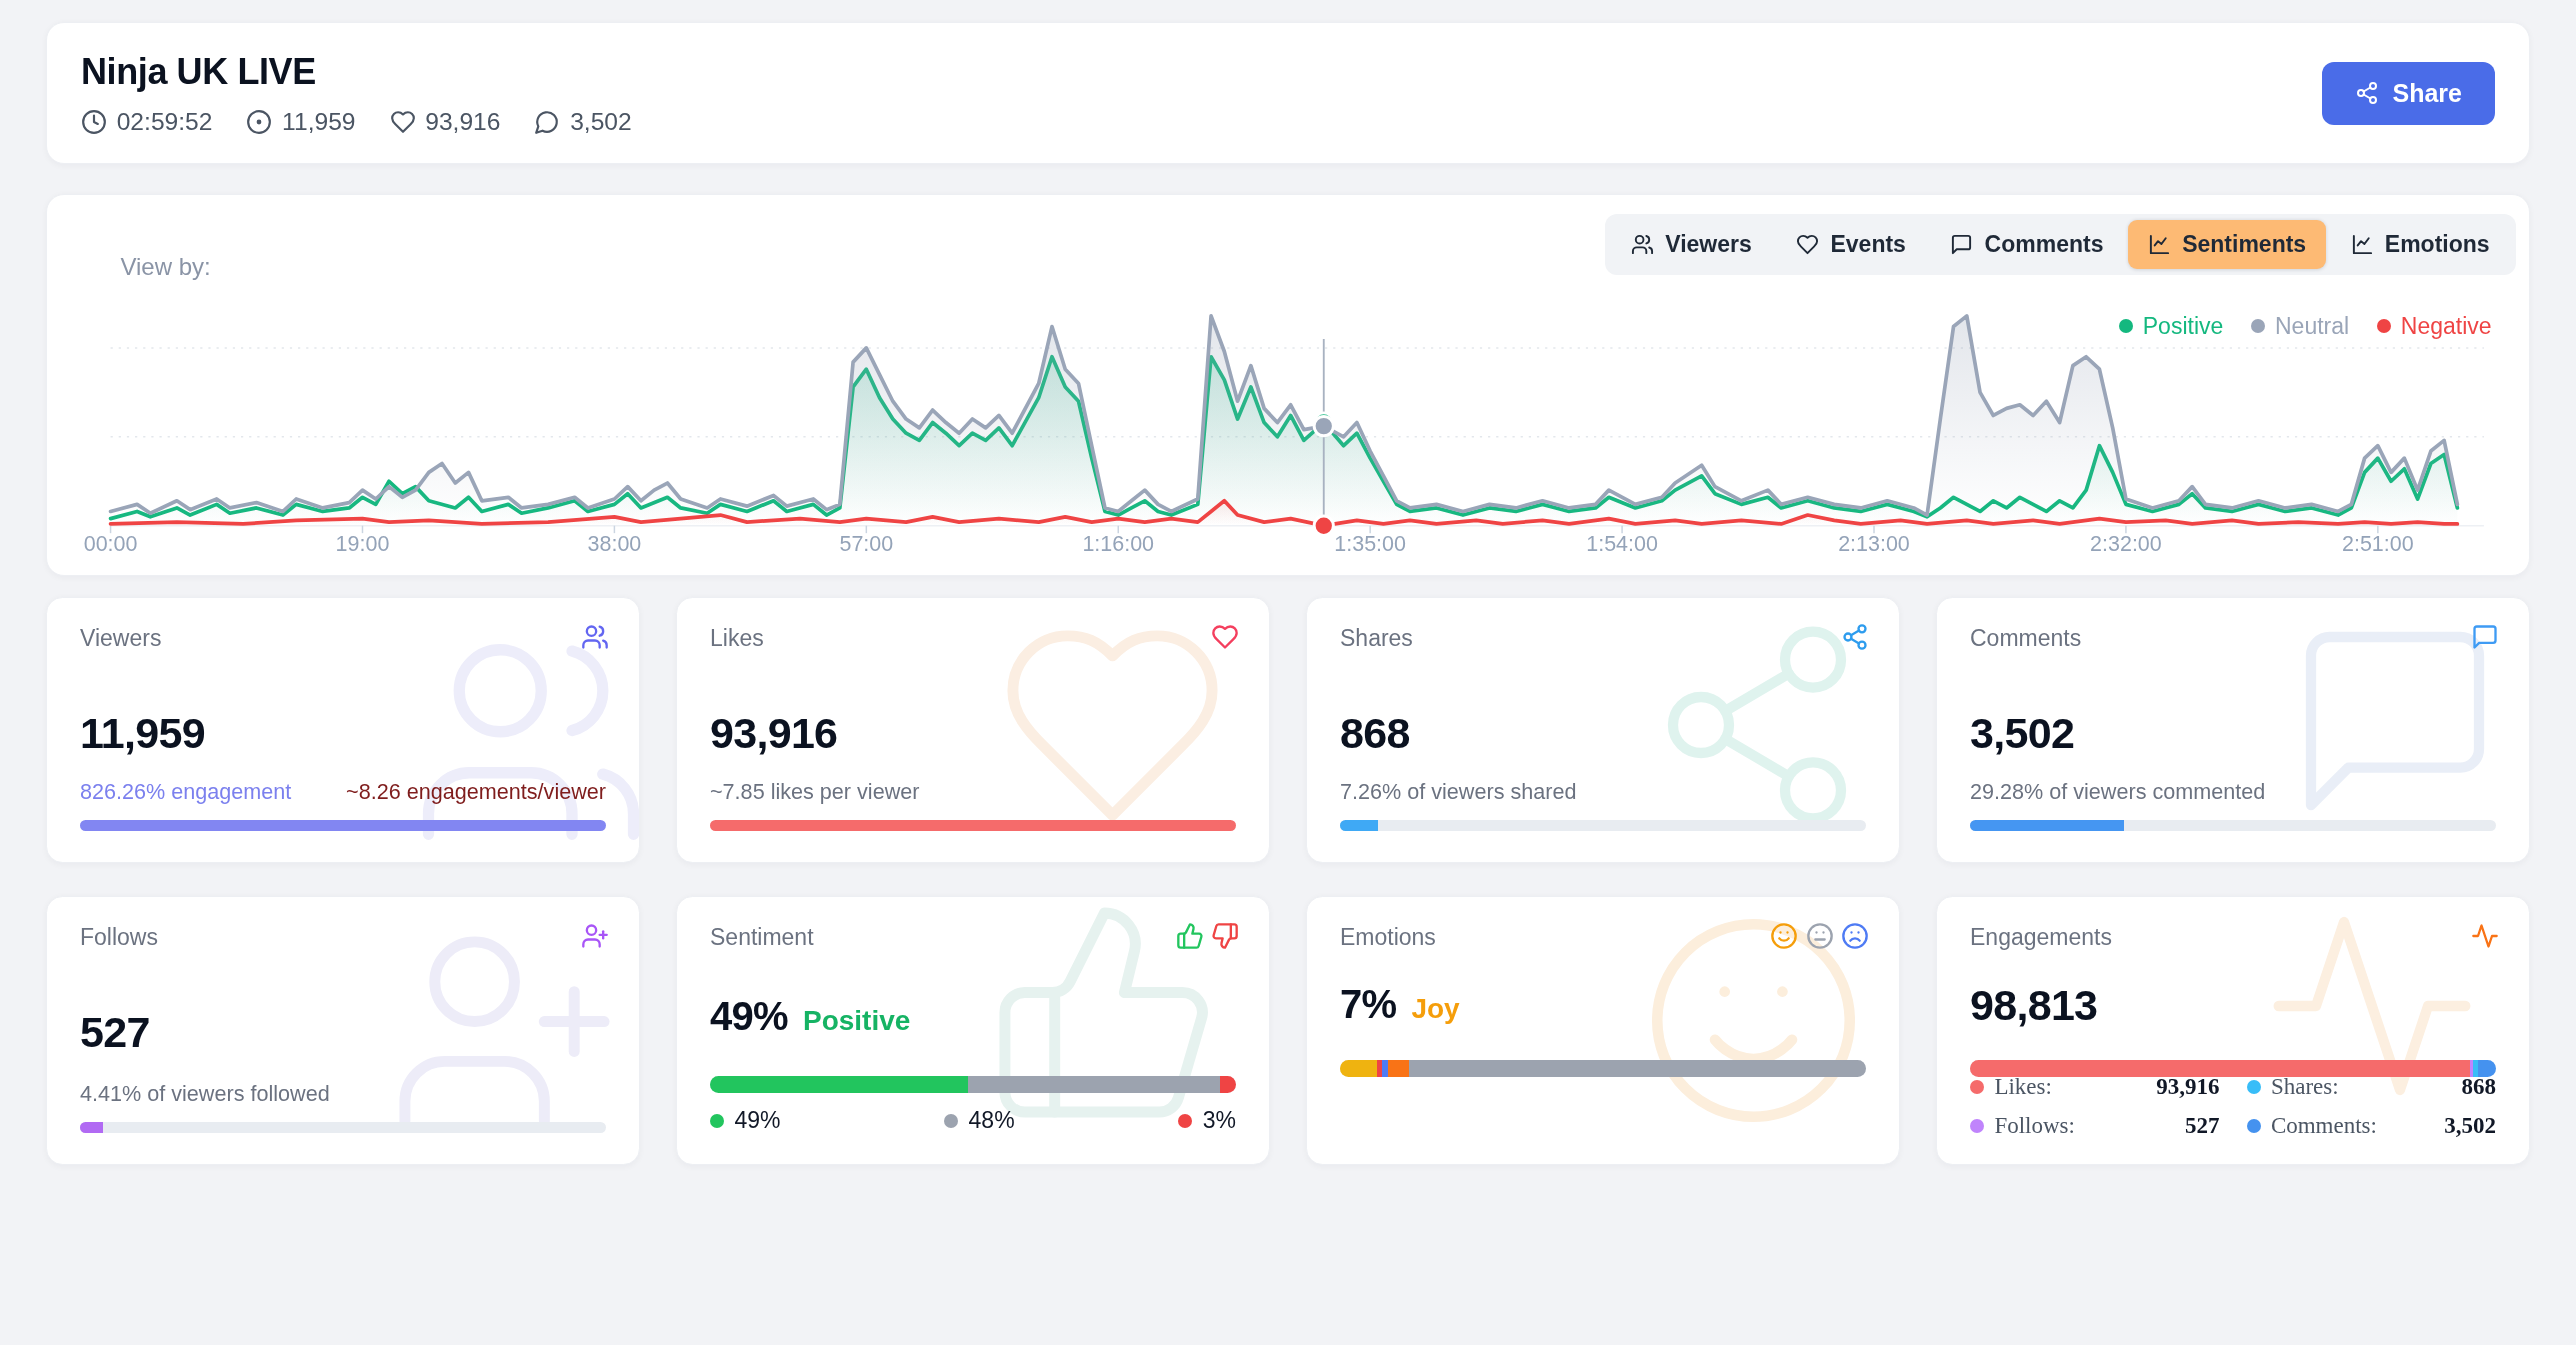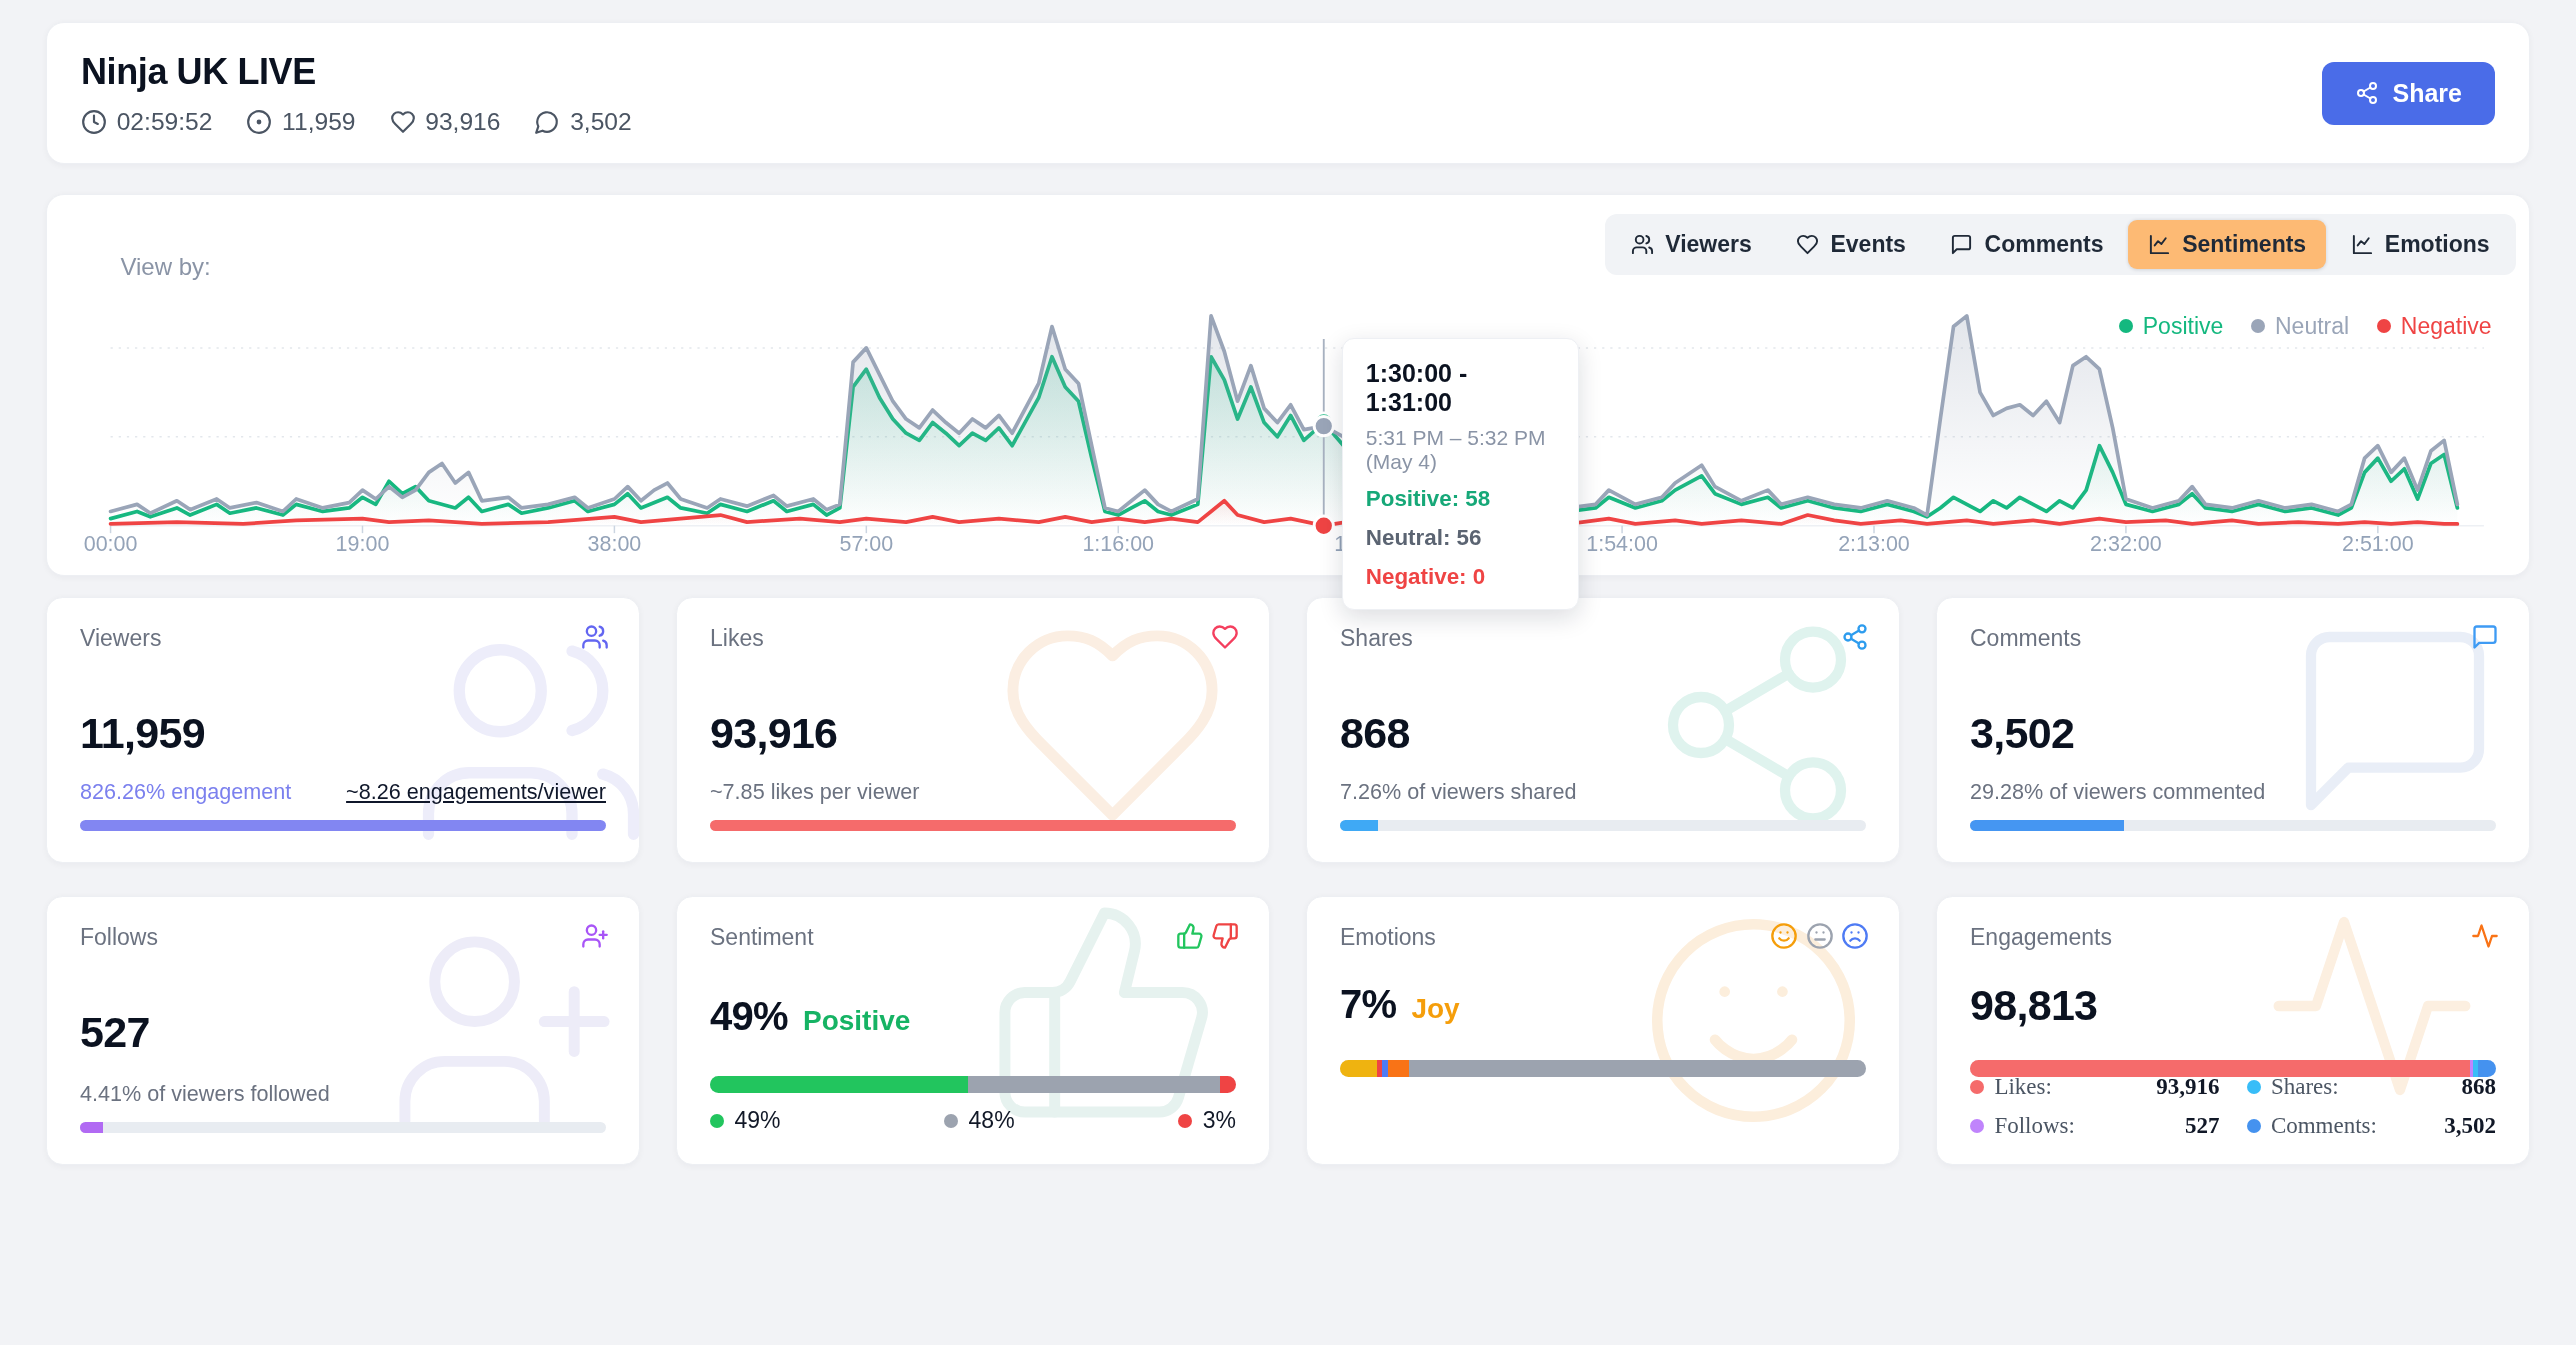--- a/index.html
+++ b/index.html
@@ -258,27 +258,20 @@
           <path d="M48.0 292.9 L83.8 283.4 L101.7 295.3 L137.5 278.6 L155.4 290.5 L191.2 276.2 L209.0 288.2 L244.8 281.0 L280.6 292.9 L298.5 276.2 L334.3 288.2 L370.1 281.0 L388.0 264.3 L405.9 276.2 L423.8 259.6 L441.7 273.9 L459.6 264.3 L477.5 240.5 L495.3 228.6 L513.2 254.8 L531.1 240.5 L549.0 278.6 L584.8 273.9 L602.7 288.2 L638.5 283.4 L674.3 273.9 L692.2 288.2 L728.0 276.2 L745.9 259.6 L763.8 278.6 L781.6 264.3 L799.5 254.8 L817.4 276.2 L853.2 288.2 L871.1 276.2 L906.9 285.8 L942.7 271.5 L960.6 285.8 L996.4 276.2 L1014.3 290.5 L1032.2 283.4 L1050.1 92.7 L1067.9 73.6 L1085.8 109.4 L1103.7 145.1 L1121.6 169.0 L1139.5 180.9 L1157.4 157.0 L1175.3 173.7 L1193.2 188.0 L1211.1 169.0 L1229.0 180.9 L1246.9 164.2 L1264.8 188.0 L1300.6 121.3 L1318.5 45.0 L1336.4 102.2 L1354.3 121.3 L1372.1 204.7 L1390.0 288.2 L1407.9 292.9 L1425.8 278.6 L1443.7 264.3 L1461.6 283.4 L1479.5 292.9 L1515.3 276.2 L1533.2 30.7 L1551.1 78.4 L1569.0 145.1 L1586.9 97.4 L1604.8 154.7 L1622.7 173.7 L1640.6 149.9 L1658.4 183.3 L1685.3 178.5 L1712.1 192.8 L1730.0 173.7 L1747.9 211.9 L1765.8 245.2 L1783.7 278.6 L1801.6 288.2 L1837.4 283.4 L1873.2 292.9 L1909.0 283.4 L1944.7 288.2 L1980.5 278.6 L2016.3 288.2 L2052.1 283.4 L2070.0 264.3 L2105.8 283.4 L2141.6 273.9 L2159.5 254.8 L2195.3 230.9 L2213.2 259.6 L2248.9 278.6 L2284.7 264.3 L2302.6 283.4 L2338.4 273.9 L2374.2 283.4 L2410.0 288.2 L2445.8 278.6 L2481.6 288.2 L2499.5 297.7 L2517.4 169.0 L2535.2 45.0 L2553.1 30.7 L2571.0 133.2 L2588.9 164.2 L2606.8 154.7 L2624.7 149.9 L2642.6 164.2 L2660.5 145.1 L2678.4 173.7 L2696.3 97.4 L2714.2 85.5 L2732.1 102.2 L2750.0 180.9 L2767.9 276.2 L2803.7 288.2 L2839.4 278.6 L2857.3 259.6 L2875.2 283.4 L2911.0 288.2 L2946.8 278.6 L2982.6 288.2 L3018.4 283.4 L3054.2 292.9 L3072.1 283.4 L3090.0 221.4 L3107.8 204.7 L3125.7 240.5 L3143.6 221.4 L3161.5 264.3 L3179.4 211.9 L3197.3 197.6 L3215.2 283.4 L3215.2 312 L48.0 312 Z" fill="url(#sg1)" stroke="none"></path>
           <path d="M48.0 292.9 L83.8 283.4 L101.7 295.3 L137.5 278.6 L155.4 290.5 L191.2 276.2 L209.0 288.2 L244.8 281.0 L280.6 292.9 L298.5 276.2 L334.3 288.2 L370.1 281.0 L388.0 264.3 L405.9 276.2 L423.8 259.6 L441.7 273.9 L459.6 264.3 L477.5 240.5 L495.3 228.6 L513.2 254.8 L531.1 240.5 L549.0 278.6 L584.8 273.9 L602.7 288.2 L638.5 283.4 L674.3 273.9 L692.2 288.2 L728.0 276.2 L745.9 259.6 L763.8 278.6 L781.6 264.3 L799.5 254.8 L817.4 276.2 L853.2 288.2 L871.1 276.2 L906.9 285.8 L942.7 271.5 L960.6 285.8 L996.4 276.2 L1014.3 290.5 L1032.2 283.4 L1050.1 92.7 L1067.9 73.6 L1085.8 109.4 L1103.7 145.1 L1121.6 169.0 L1139.5 180.9 L1157.4 157.0 L1175.3 173.7 L1193.2 188.0 L1211.1 169.0 L1229.0 180.9 L1246.9 164.2 L1264.8 188.0 L1300.6 121.3 L1318.5 45.0 L1336.4 102.2 L1354.3 121.3 L1372.1 204.7 L1390.0 288.2 L1407.9 292.9 L1425.8 278.6 L1443.7 264.3 L1461.6 283.4 L1479.5 292.9 L1515.3 276.2 L1533.2 30.7 L1551.1 78.4 L1569.0 145.1 L1586.9 97.4 L1604.8 154.7 L1622.7 173.7 L1640.6 149.9 L1658.4 183.3 L1685.3 178.5 L1712.1 192.8 L1730.0 173.7 L1747.9 211.9 L1765.8 245.2 L1783.7 278.6 L1801.6 288.2 L1837.4 283.4 L1873.2 292.9 L1909.0 283.4 L1944.7 288.2 L1980.5 278.6 L2016.3 288.2 L2052.1 283.4 L2070.0 264.3 L2105.8 283.4 L2141.6 273.9 L2159.5 254.8 L2195.3 230.9 L2213.2 259.6 L2248.9 278.6 L2284.7 264.3 L2302.6 283.4 L2338.4 273.9 L2374.2 283.4 L2410.0 288.2 L2445.8 278.6 L2481.6 288.2 L2499.5 297.7 L2517.4 169.0 L2535.2 45.0 L2553.1 30.7 L2571.0 133.2 L2588.9 164.2 L2606.8 154.7 L2624.7 149.9 L2642.6 164.2 L2660.5 145.1 L2678.4 173.7 L2696.3 97.4 L2714.2 85.5 L2732.1 102.2 L2750.0 180.9 L2767.9 276.2 L2803.7 288.2 L2839.4 278.6 L2857.3 259.6 L2875.2 283.4 L2911.0 288.2 L2946.8 278.6 L2982.6 288.2 L3018.4 283.4 L3054.2 292.9 L3072.1 283.4 L3090.0 221.4 L3107.8 204.7 L3125.7 240.5 L3143.6 221.4 L3161.5 264.3 L3179.4 211.9 L3197.3 197.6 L3215.2 283.4" fill="none" stroke="#9AA5B8" stroke-width="5" stroke-linejoin="round" stroke-linecap="round"></path>
           <path d="M48.0 309.6 L137.5 307.2 L226.9 309.6 L298.5 304.8 L388.0 302.5 L423.8 307.2 L477.5 304.8 L549.0 309.6 L638.5 307.2 L728.0 300.1 L763.8 307.2 L817.4 302.5 L871.1 297.7 L906.9 307.2 L978.5 302.5 L1032.2 307.2 L1067.9 302.5 L1121.6 307.2 L1157.4 300.1 L1193.2 307.2 L1246.9 302.5 L1300.6 307.2 L1336.4 300.1 L1372.1 307.2 L1407.9 302.5 L1443.7 307.2 L1479.5 302.5 L1515.3 307.2 L1533.2 292.9 L1551.1 278.6 L1569.0 297.7 L1604.8 307.2 L1640.6 302.5 L1685.3 312.0 L1730.0 304.8 L1765.8 309.6 L1801.6 304.8 L1837.4 309.6 L1891.1 304.8 L1926.9 309.6 L1980.5 304.8 L2016.3 309.6 L2070.0 302.5 L2105.8 309.6 L2159.5 304.8 L2195.3 309.6 L2248.9 304.8 L2302.6 309.6 L2338.4 297.7 L2374.2 304.8 L2410.0 309.6 L2463.7 304.8 L2499.5 309.6 L2553.1 304.8 L2588.9 309.6 L2642.6 304.8 L2678.4 309.6 L2732.1 302.5 L2767.9 307.2 L2821.5 304.8 L2857.3 309.6 L2911.0 304.8 L2946.8 309.6 L3000.5 307.2 L3054.2 309.6 L3090.0 307.2 L3125.7 309.6 L3161.5 307.2 L3197.3 309.6 L3215.2 309.6 L3215.2 312 L48.0 312 Z" fill="url(#sg2)" stroke="none"></path>
           <path d="M48.0 309.6 L137.5 307.2 L226.9 309.6 L298.5 304.8 L388.0 302.5 L423.8 307.2 L477.5 304.8 L549.0 309.6 L638.5 307.2 L728.0 300.1 L763.8 307.2 L817.4 302.5 L871.1 297.7 L906.9 307.2 L978.5 302.5 L1032.2 307.2 L1067.9 302.5 L1121.6 307.2 L1157.4 300.1 L1193.2 307.2 L1246.9 302.5 L1300.6 307.2 L1336.4 300.1 L1372.1 307.2 L1407.9 302.5 L1443.7 307.2 L1479.5 302.5 L1515.3 307.2 L1533.2 292.9 L1551.1 278.6 L1569.0 297.7 L1604.8 307.2 L1640.6 302.5 L1685.3 312.0 L1730.0 304.8 L1765.8 309.6 L1801.6 304.8 L1837.4 309.6 L1891.1 304.8 L1926.9 309.6 L1980.5 304.8 L2016.3 309.6 L2070.0 302.5 L2105.8 309.6 L2159.5 304.8 L2195.3 309.6 L2248.9 304.8 L2302.6 309.6 L2338.4 297.7 L2374.2 304.8 L2410.0 309.6 L2463.7 304.8 L2499.5 309.6 L2553.1 304.8 L2588.9 309.6 L2642.6 304.8 L2678.4 309.6 L2732.1 302.5 L2767.9 307.2 L2821.5 304.8 L2857.3 309.6 L2911.0 304.8 L2946.8 309.6 L3000.5 307.2 L3054.2 309.6 L3090.0 307.2 L3125.7 309.6 L3161.5 307.2 L3197.3 309.6 L3215.2 309.6" fill="none" stroke="#EF4444" stroke-width="5" stroke-linejoin="round" stroke-linecap="round"></path>
           <line x1="1685.2877094972066" y1="61.68000000000001" x2="1685.2877094972066" y2="312" stroke="#A8B2C1" stroke-width="2.5"></line>
           <circle cx="1685.2877094972066" cy="173.72799999999998" r="13" fill="#14B87F" stroke="#fff" stroke-width="4"></circle>
           <circle cx="1685.2877094972066" cy="178.496" r="13" fill="#9AA5B8" stroke="#fff" stroke-width="4"></circle>
           <circle cx="1685.2877094972066" cy="312" r="13" fill="#EF4444" stroke="#fff" stroke-width="4"></circle>
         </svg>
 
-      <div class="chart-tooltip">
-        <div class="tt-title">1:30:00 - 1:31:00</div>
-        <div class="tt-sub">5:31 PM – 5:32 PM (May 4)</div>
-        <div class="tt-row" style="color: rgb(22, 168, 120);">Positive: 58</div>
-        <div class="tt-row" style="color: rgb(91, 100, 114);">Neutral: 56</div>
-        <div class="tt-row" style="color: rgb(239, 68, 68);">Negative: 0</div>
-      </div>
     </div>
   </section>
 
 
   <div class="cards-grid">
 
     <div class="card">
       <svg class="watermark" style="right:-15px;top:21px;width:246px;height:246px;" viewBox="0 0 24 24" fill="none" stroke="#EDEDFA" stroke-width="1.1" stroke-linecap="round" stroke-linejoin="round">
           <path d="M16 21v-2a4 4 0 0 0-4-4H6a4 4 0 0 0-4 4v2"></path>
           <circle cx="9" cy="7" r="4"></circle>
@@ -290,21 +283,21 @@
         <svg viewBox="0 0 24 24" fill="none" stroke-width="2" stroke-linecap="round" stroke-linejoin="round" stroke="#6366F1">
             <path d="M16 21v-2a4 4 0 0 0-4-4H6a4 4 0 0 0-4 4v2"></path>
             <circle cx="9" cy="7" r="4"></circle>
             <path d="M22 21v-2a4 4 0 0 0-3-3.87"></path>
             <path d="M16 3.13a4 4 0 0 1 0 7.75"></path>
           </svg>
       </span>
       <div class="card-value">11,959</div>
       <div class="card-footer">
         <span style="color: rgb(123, 128, 238);">826.26% engagement</span>
-        <span style="color: #0f172a; text-decoration: underline;">~8.26 engagements/viewer</span>
+        <span style="color: #7f1d1d;">~8.26 engagements/viewer</span>
       </div>
       <div class="bar">
           <span style="width: 100%; background: rgb(130, 134, 242);"></span>
         </div>
     </div>
 
     <div class="card">
       <svg class="watermark" style="right:37px;top:7.5px;width:239px;height:239px;" viewBox="0 0 24 24" fill="none" stroke="#FBEEE2" stroke-width="1.1" stroke-linecap="round" stroke-linejoin="round">
           <path d="M19 14c1.49-1.46 3-3.21 3-5.5A5.5 5.5 0 0 0 16.5 3c-1.76 0-3 .5-4.5 2-1.5-1.5-2.74-2-4.5-2A5.5 5.5 0 0 0 2 8.5c0 2.3 1.51 4.04 3 5.5l7 7Z"></path>
         </svg>

